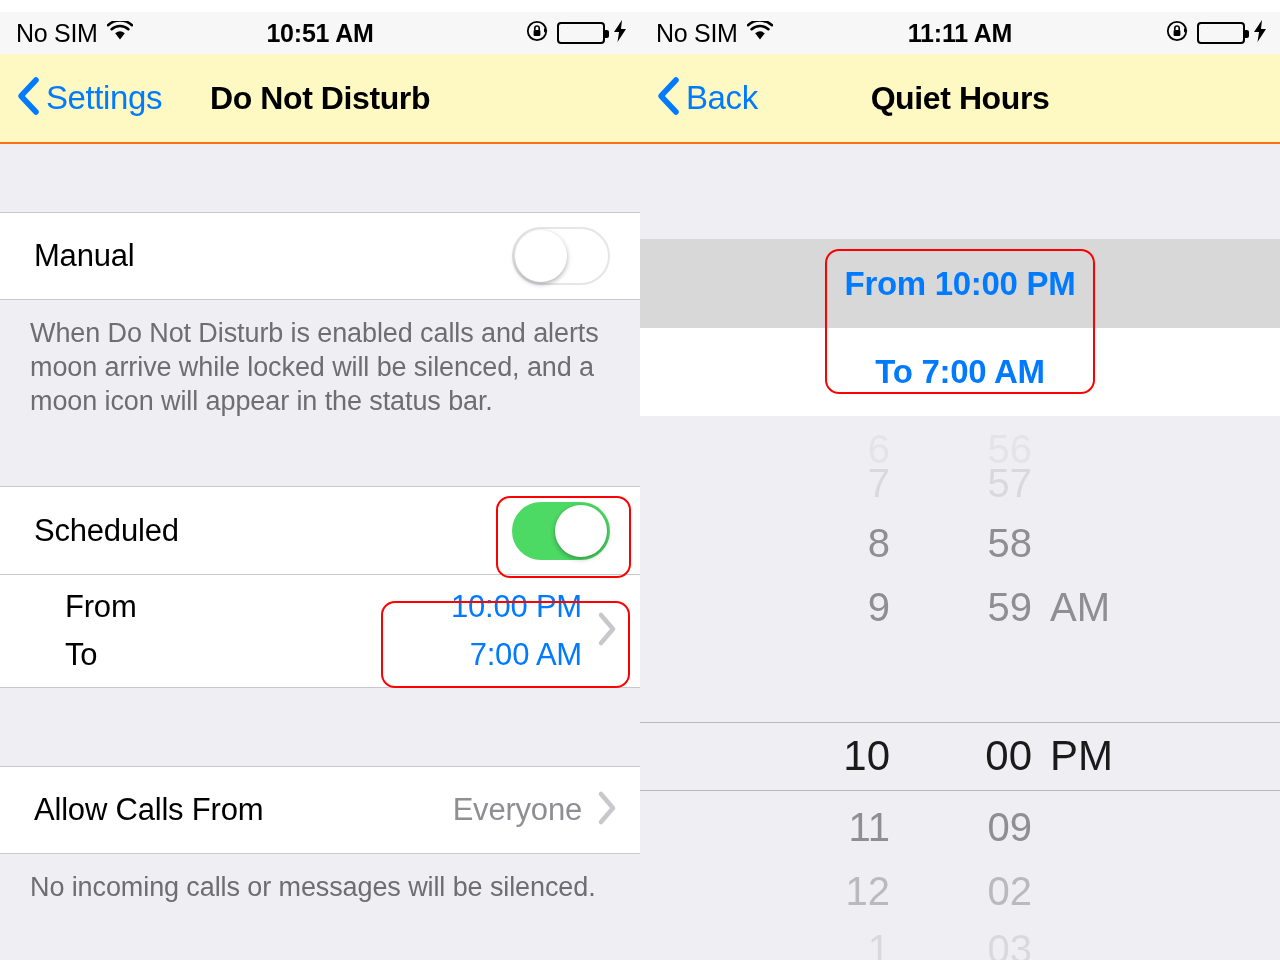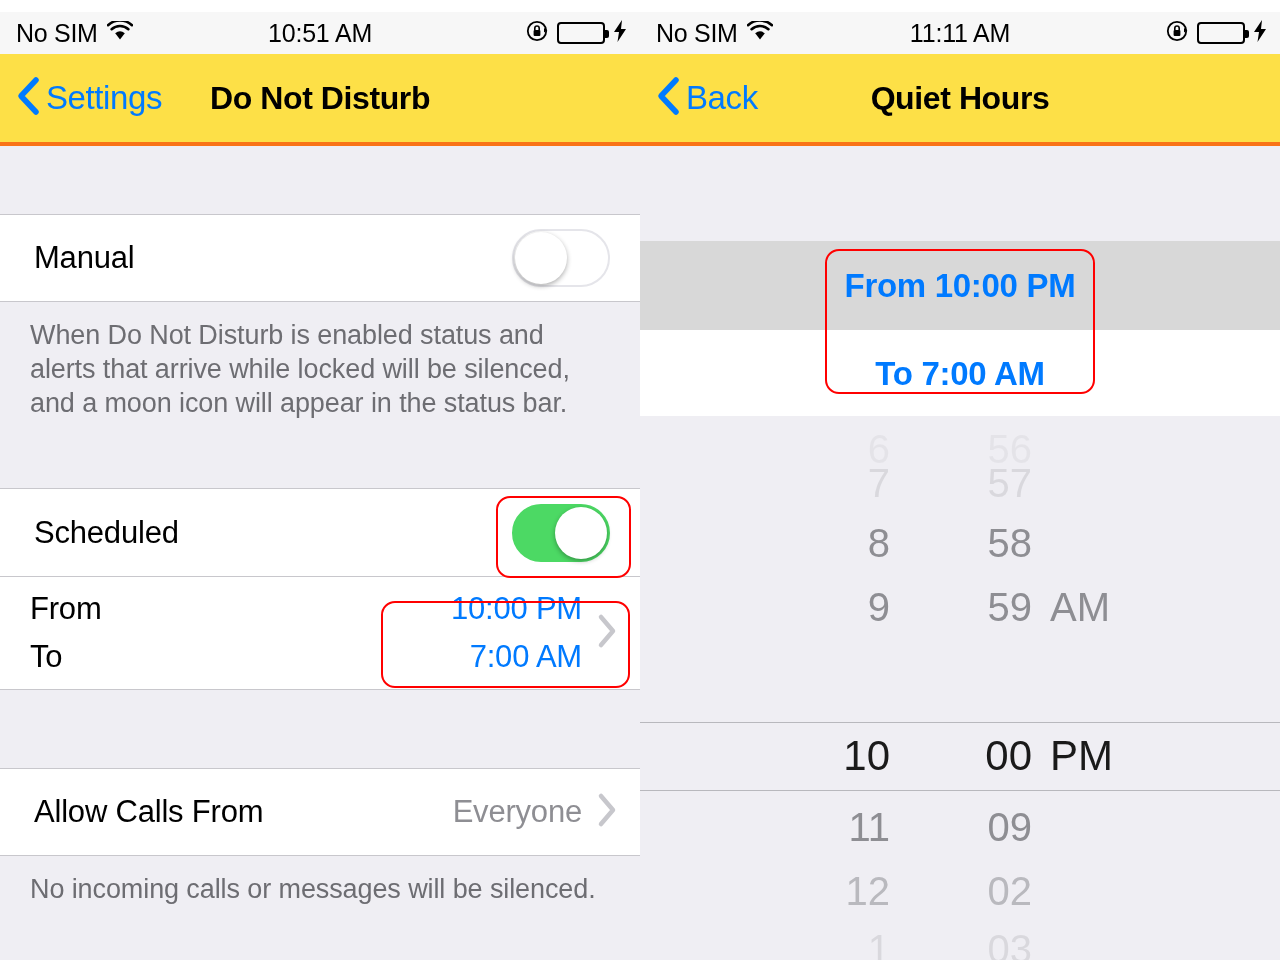--- a/index.html
+++ b/index.html
@@ -46,21 +46,21 @@
   .sb-nosim {
     font-size: 25px;
     color: #000;
     letter-spacing: -0.3px;
   }
   .sb-time {
     position: absolute;
     left: 0; right: 0;
     text-align: center;
     font-size: 25px;
-    font-weight: normal;
+    font-weight: bold;
     color: #000;
     letter-spacing: -0.2px;
   }
   .sb-right {
     position: absolute;
     right: 12px;
     display: flex;
     align-items: center;
     gap: 7px;
   }
@@ -89,22 +89,22 @@
   .battery-fill {
     height: 100%;
     background: #4cd964;
     border-radius: 1px;
   }
 
   
   .navbar {
     position: relative;
     height: 88px;
-    background: #fde047;
-    border-bottom: 4px solid #f97316;
+    background: #fef9c3;
+    border-bottom: 2px solid #f97316;
     display: flex;
     align-items: center;
   }
   .nav-back {
     position: absolute;
     left: 16px;
     display: flex;
     align-items: center;
     gap: 6px;
     cursor: pointer;
@@ -129,21 +129,21 @@
 
   
   .gap { background: #efeef3; }
   .cell {
     position: relative;
     background: #ffffff;
     display: flex;
     align-items: center;
     box-sizing: border-box;
   }
-  .cell + .cell { border-top: 1px solid #c8c7cc; }
+  .cell + .cell { border-top: 1px solid #c8c7cc; padding-left: 35px; }
   .cell-sep-top    { border-top: 1px solid #c8c7cc; }
   .cell-sep-bottom { border-bottom: 1px solid #c8c7cc; }
   .cell-label {
     font-size: 31px;
     color: #000;
     letter-spacing: -0.2px;
     padding-left: 34px;
   }
   .cell-value {
     margin-left: auto;
@@ -355,21 +355,21 @@
 
     <div class="gap" style="height:68px"></div>
 
     <div class="cell cell-sep-top cell-sep-bottom" style="height:88px">
       <span class="cell-label">Manual</span>
       <span class="switch switch-off" style="margin-left:auto;margin-right:30px">
         <span class="knob"></span>
       </span>
     </div>
 
-    <div class="footer-text" style="height:170px">When Do Not Disturb is enabled status and alerts that arrive while locked will be silenced, and a moon icon will appear in the status bar.</div>
+    <div class="footer-text" style="height:170px">When Do Not Disturb is enabled calls and alerts moon arrive while locked will be silenced, and a moon icon will appear in the status bar.</div>
 
     <div class="cell cell-sep-top" style="height:88px">
       <span class="cell-label">Scheduled</span>
       <span class="switch switch-on" style="margin-left:auto;margin-right:30px">
         <span class="knob"></span>
       </span>
     </div>
 
     <div class="cell cell-sep-bottom" style="height:114px">
       <div class="fromto-labels">

